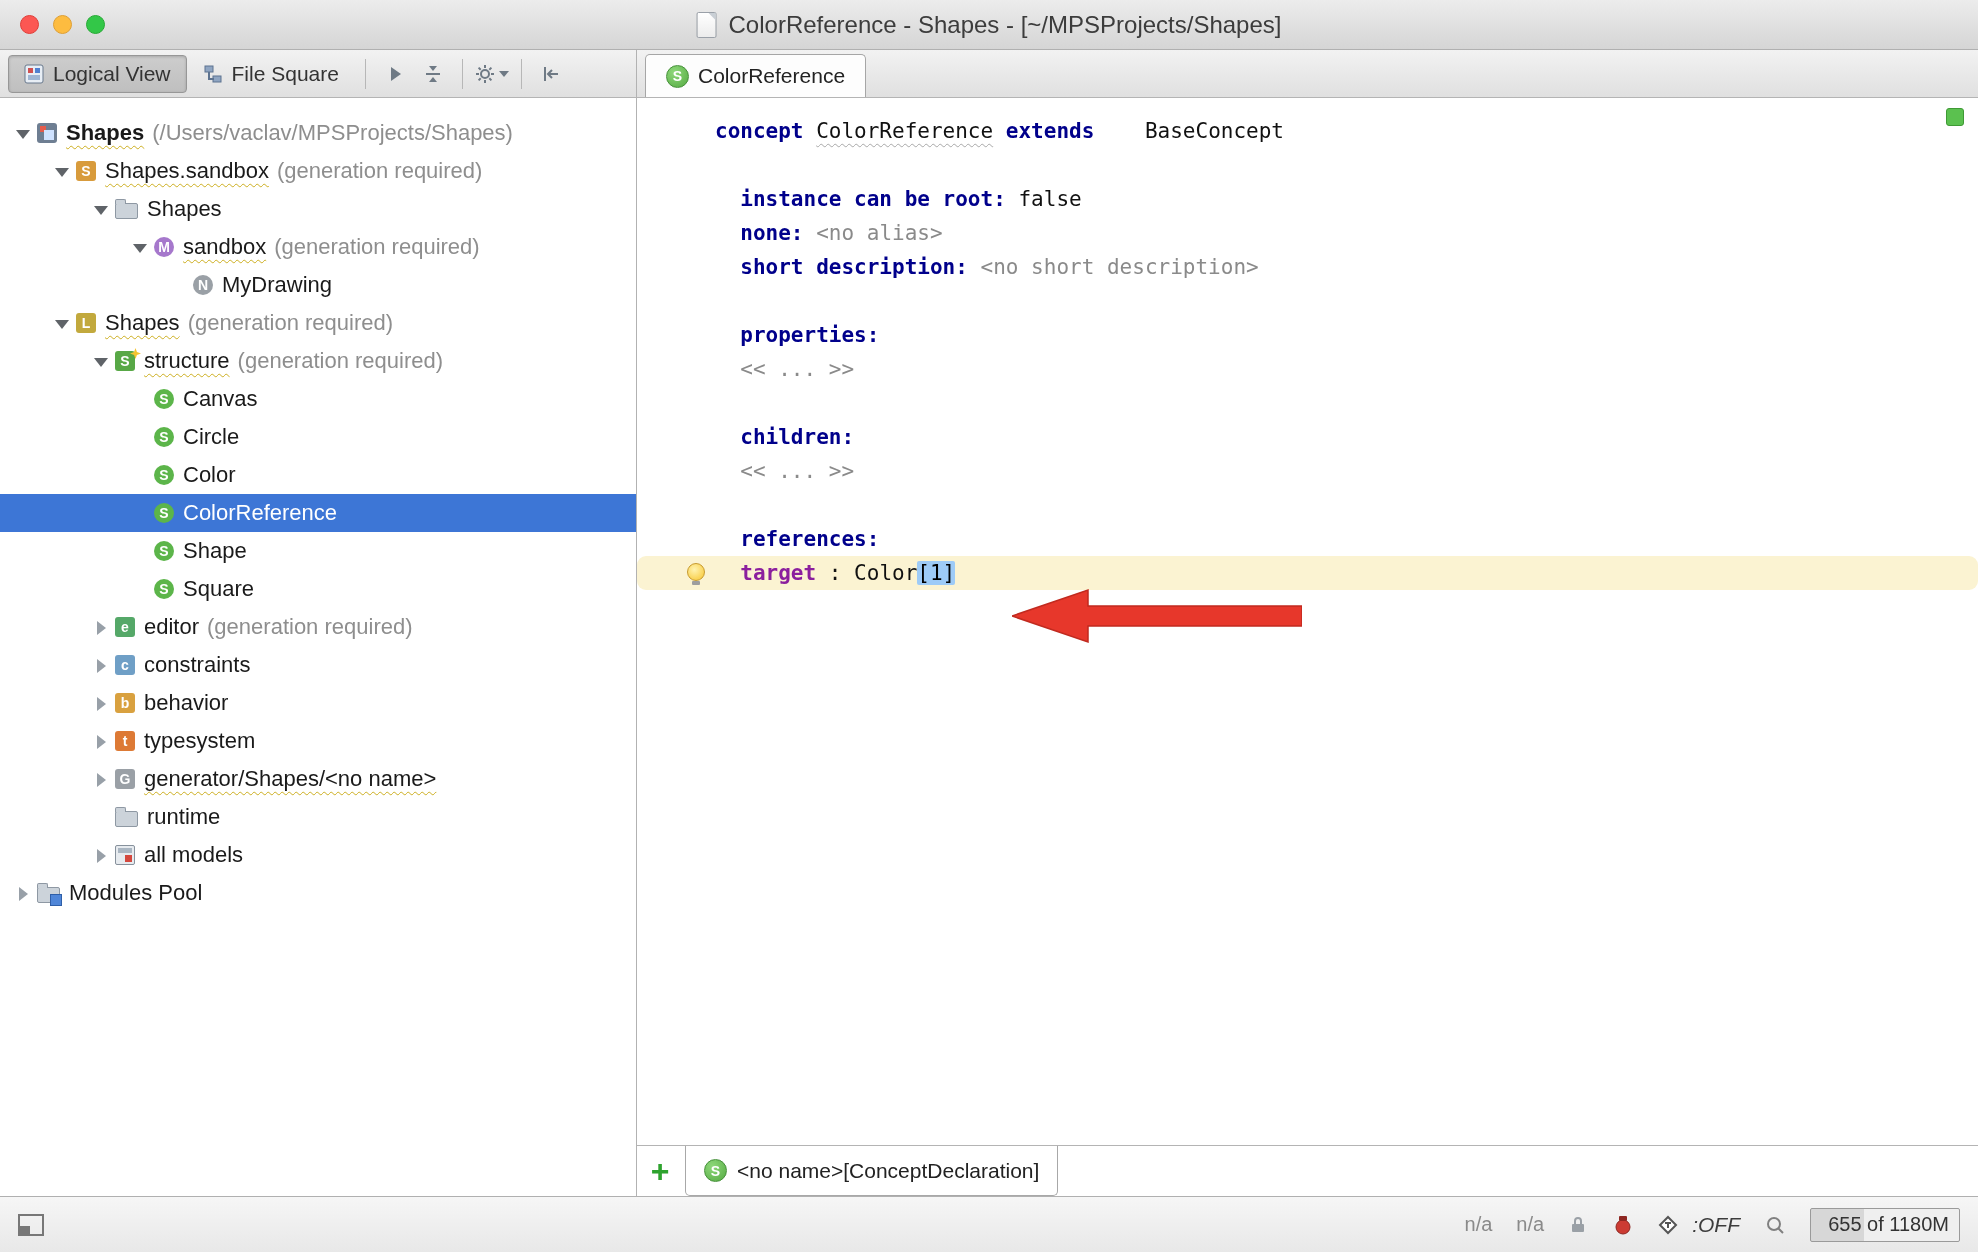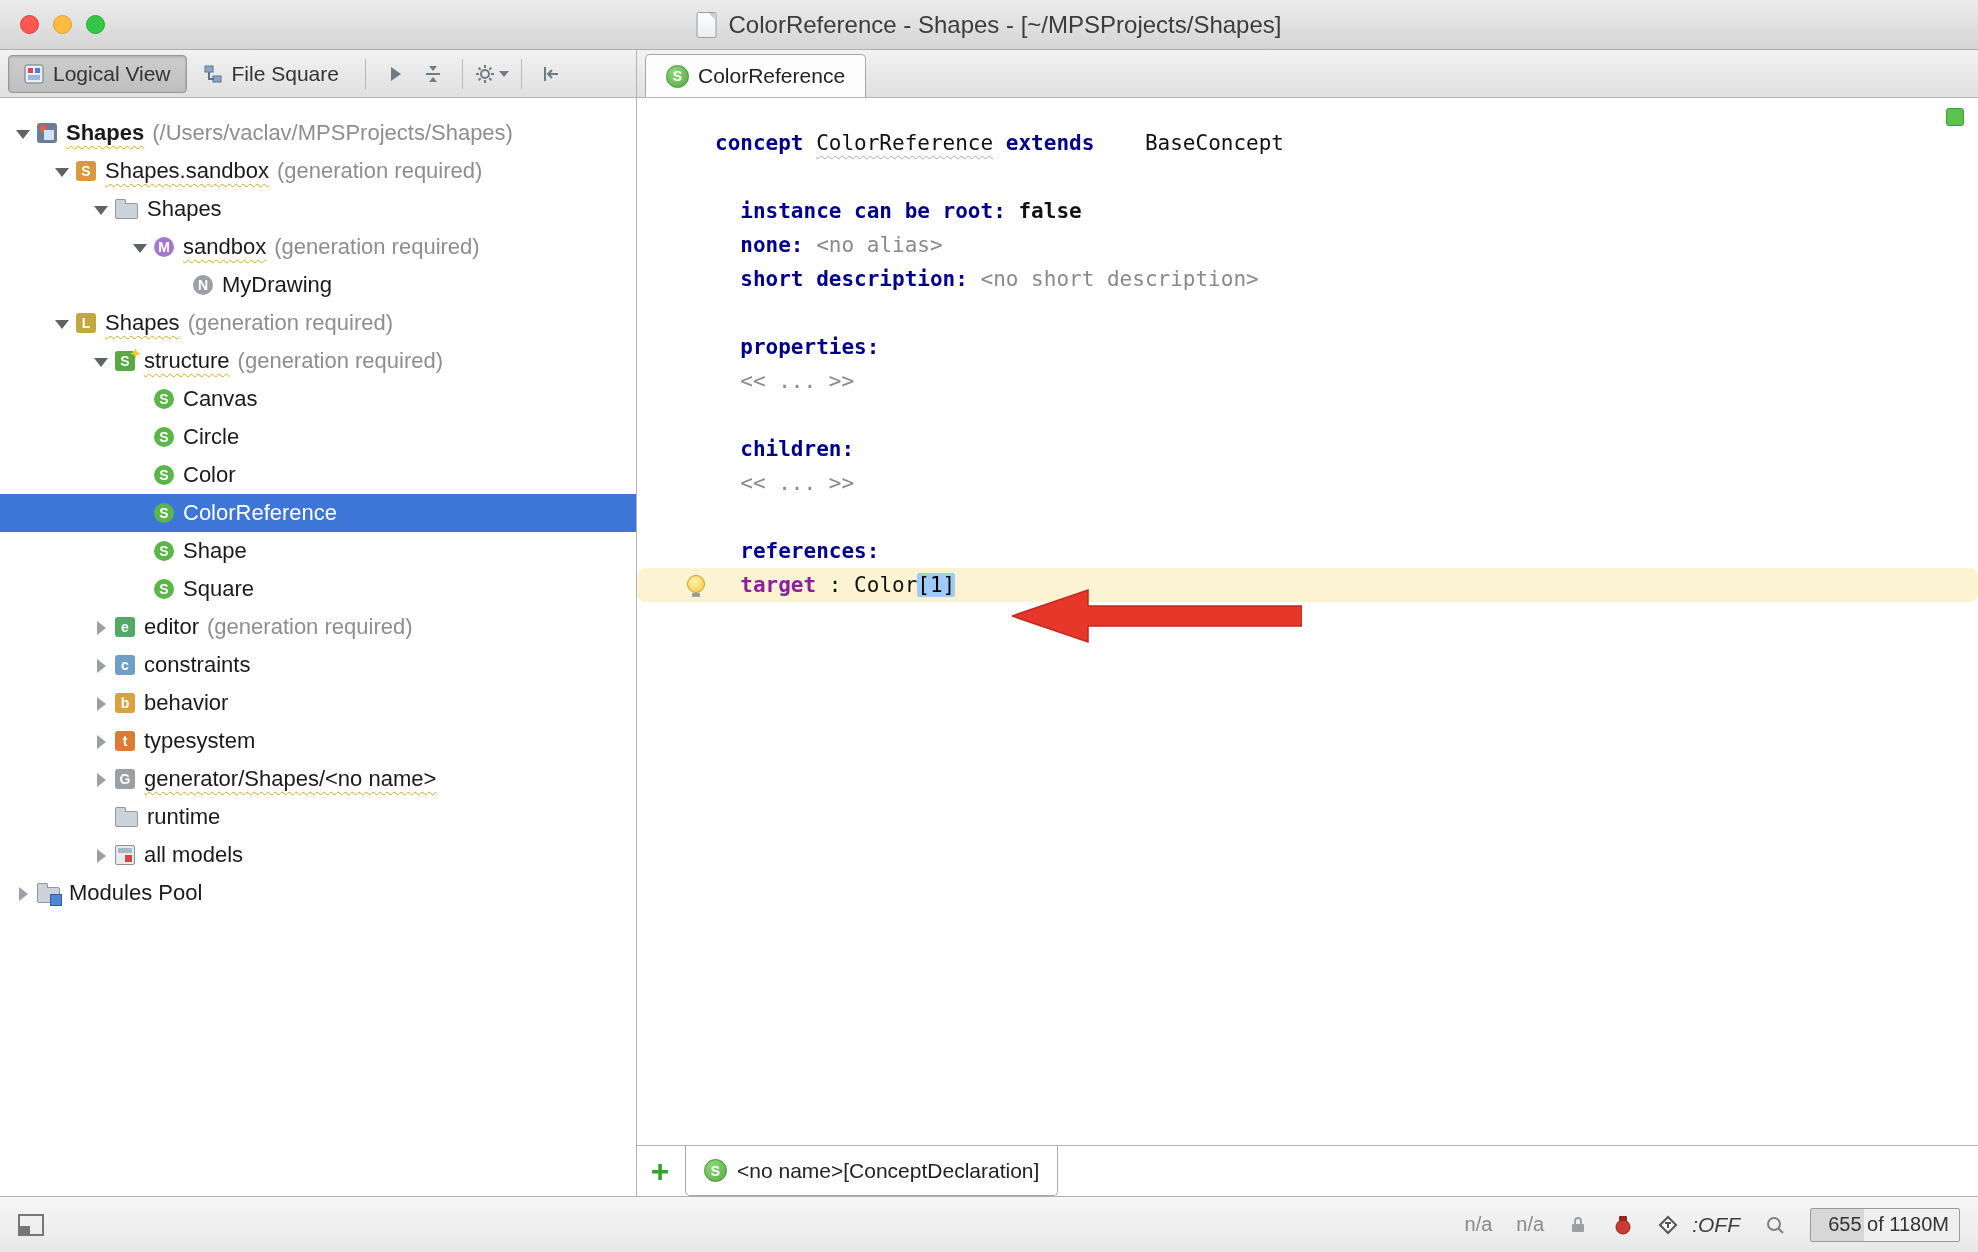--- a/index.html
+++ b/index.html
@@ -54,26 +54,26 @@
   .sh-models::before { content:''; position:absolute; left:2px; top:2px; right:2px; height:5px; background:#aab6c2; }
   .sh-models::after { content:''; position:absolute; right:2px; bottom:2px; width:7px; height:7px; background:#d4483e; }
   .t-label { color:#1a1a1a; }
   .t-label.bold { font-weight:bold; }
   .t-label.wavy { text-decoration:underline; text-decoration-style:wavy; text-decoration-color:rgba(198,162,0,.85); text-decoration-thickness:1px; text-underline-offset:5px; }
   .t-ann { color:#8e8e8e; margin-left:8px; }
 
   
   .editor-col { flex:1; display:flex; flex-direction:column; min-width:0; }
   .editor-body { flex:1; position:relative; background:#fff; overflow:hidden; font-family:"DejaVu Sans Mono", monospace; font-size:21px; }
-  .code { padding-top:28px; }
+  .code { padding-top:16px; }
   .code-line { height:34px; line-height:34px; white-space:pre; padding-left:78px; position:relative; }
   .code-line.hl { background:#fbf3d2;border-radius:9px; }
   .tk-kw { color:#00008b; font-weight:bold; }
   .tk-p { color:#111; }
-  .tk-v { color:#111; font-weight:bold; }
+  .tk-v { color:#111; font-weight:normal; }
   .tk-g { color:#8a8a8a; }
   .tk-ref { color:#8b1f9e; font-weight:bold; }
   .tk-name { color:#111; text-decoration:underline; text-decoration-style:wavy; text-decoration-color:#a8a8a8; text-decoration-thickness:1px; text-underline-offset:5px; }
   .tk-sel { background:#9ecbf7; border-radius:2px; color:#000; }
   .bulb { position:absolute; left:50px; top:7px; width:18px; height:18px; background:radial-gradient(circle at 40% 35%, #fff3b0, #f7c52e); border:1px solid #c79a2e; border-radius:50%; }
   .bulb::after { content:''; position:absolute; left:4px; bottom:-5px; width:8px; height:4px; background:#9e9e9e; border-radius:1px; }
   .editor-ok { position:absolute; top:10px; right:14px; width:18px; height:18px; background:#5bc14f; border:1px solid #3f9a35; border-radius:3px; }
   .red-arrow { position:absolute; left:375px; top:489px; }
 
   

